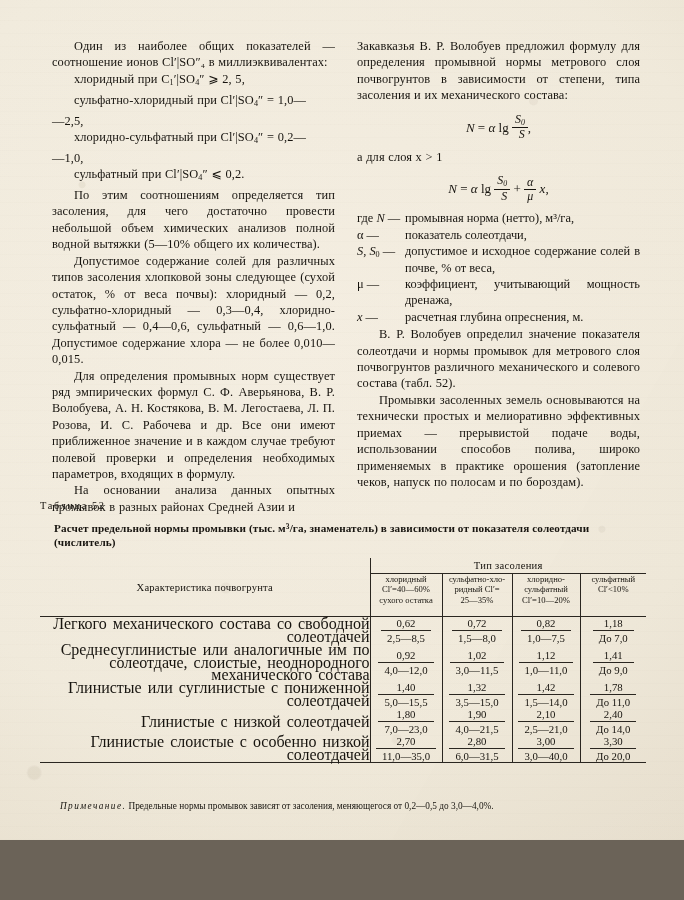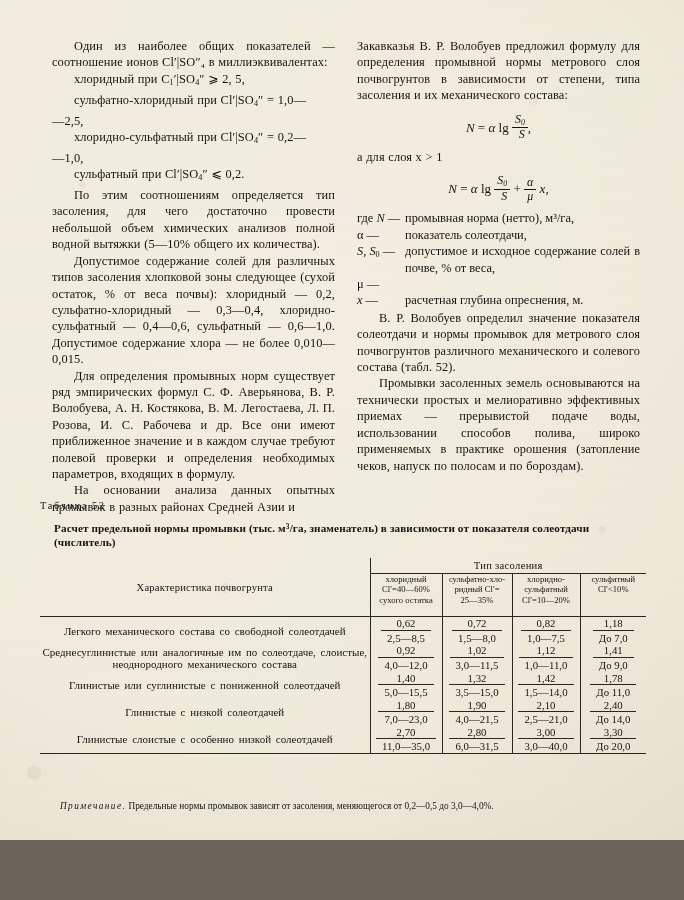--- a/index.html
+++ b/index.html
@@ -152,23 +152,23 @@
     vertical-align: top;
     font-size: 8.6px;
     line-height: 10.2px;
     padding: 2px 3px 3px 3px;
     letter-spacing: 0;
   }
   th.subhead.last { border-right: none; }
 
   td.charcell {
     border-right: 1px solid #2a2620;
-    font-size: 11px;
+    font-size: 16px;
     padding: 7px 8px 7px 6px;
-    text-align: center;
+    text-align: right;
     vertical-align: middle;
     line-height: 12.4px;
     word-spacing: 2px;
   }
   td.charcell.two { line-height: 12.2px; }
   td.numcell {
     border-right: 1px solid #2a2620;
     text-align:center;
     vertical-align: middle;
     padding: 3px 4px;
@@ -311,20 +311,21 @@
         <div class="row">
           <div class="sym" style="flex-basis:44px;">α —</div>
           <div class="txt">показатель солеотдачи,</div>
         </div>
         <div class="row">
           <div class="sym" style="flex-basis:44px;"><var>S</var>, <var>S</var><sub>0</sub> —</div>
           <div class="txt">допустимое и исходное содержание солей в почве, % от веса,</div>
         </div>
         <div class="row">
           <div class="sym" style="flex-basis:44px;">μ —</div>
+          <div class="txt">коэффициент, учитывающий мощность дренажа,</div>
         </div>
         <div class="row">
           <div class="sym" style="flex-basis:44px;"><var>x</var> —</div>
           <div class="txt">расчетная глубина опреснения, м.</div>
         </div>
       </div>
 
       <p class="body" style="margin-top:1px;">
         <span>В. Р. Волобуев определил значение показателя солеотдачи и нормы промывок для метрового слоя почвогрунтов различного механического и солевого состава (табл. 52).</span>
       </p>

